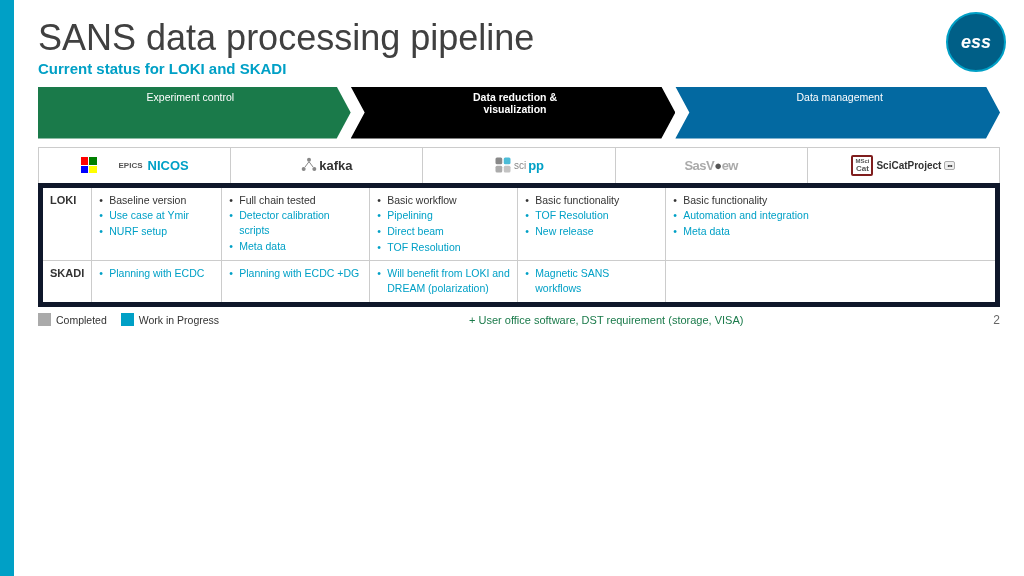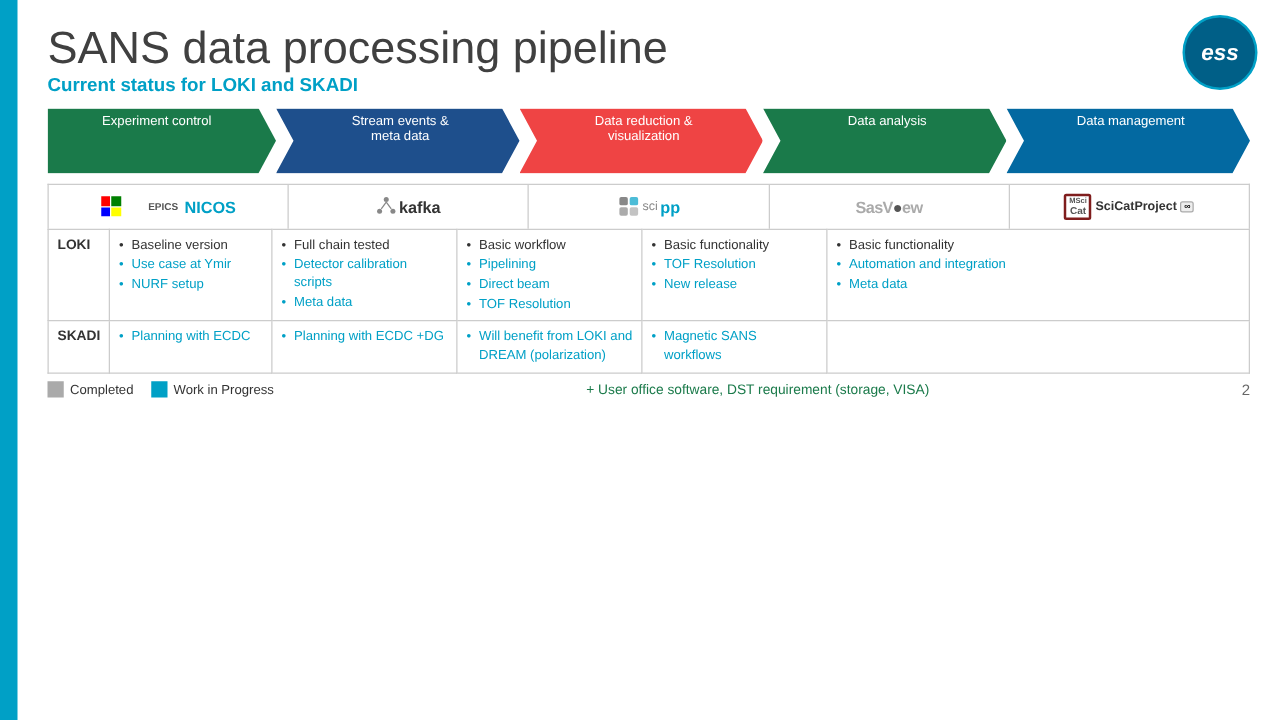--- a/index.html
+++ b/index.html
@@ -95,21 +95,21 @@
       padding: 4px 18px 4px 22px;
       flex: 1;
     }
     .arrow-step:first-child {
       clip-path: polygon(0 0, calc(100% - 14px) 0, 100% 50%, calc(100% - 14px) 100%, 0 100%);
       padding-left: 10px;
     }
 
     .arrow-green { background: #1a7a4a; }
     .arrow-blue-mid { background: #1e4f8c; }
-    .arrow-dark-blue { background: #ef4444; }
+    .arrow-dark-blue { background: #000000; font-weight: bold; }
     .arrow-teal { background: #0369a1; }
 
     
     .logos-row {
       display: flex;
       align-items: center;
       border: 1px solid #ccc;
       border-bottom: none;
       height: 36px;
     }
@@ -143,21 +143,21 @@
     .nicos-text { font-weight: 900; font-size: 13px; color: #00a0c6; }
 
     
     .sasview-logo { font-size: 13px; color: #aaa; font-weight: 600; letter-spacing: -0.5px; }
 
     
     .main-table {
       width: 100%;
       border-collapse: collapse;
       font-size: 10.5px;
-      border: 1px solid #0f172a;
+      border: 5px solid #0f172a;
     }
 
     .main-table td {
       border: 1px solid #ccc;
       vertical-align: top;
       padding: 5px 7px;
       line-height: 1.4;
     }
 
     .row-label {
@@ -243,28 +243,22 @@
       <span>ess</span>
     </div>
 
     <h1 class="title">SANS data processing pipeline</h1>
     <div class="subtitle">Current status for LOKI and SKADI</div>
 
     <div class="pipeline">
       <div class="arrow-step arrow-green" style="clip-path: polygon(0 0, calc(100% - 14px) 0, 100% 50%, calc(100% - 14px) 100%, 0 100%);">
         <span>Experiment control</span>
       </div>
-      <div class="arrow-step arrow-blue-mid">
-        <span>Stream events &amp;<br>meta data</span>
-      </div>
       <div class="arrow-step arrow-dark-blue">
         <span>Data reduction &amp;<br>visualization</span>
-      </div>
-      <div class="arrow-step arrow-green">
-        <span>Data analysis</span>
       </div>
       <div class="arrow-step arrow-teal">
         <span>Data management</span>
       </div>
     </div>
 
     <div class="logos-row">
 
       <div class="logo-cell">
         <div class="epics-nicos">

